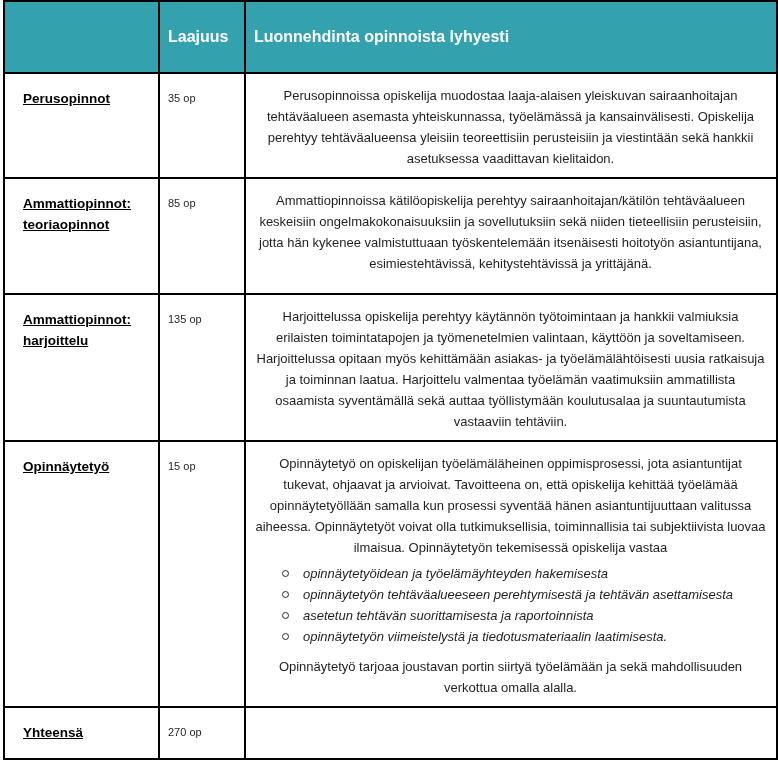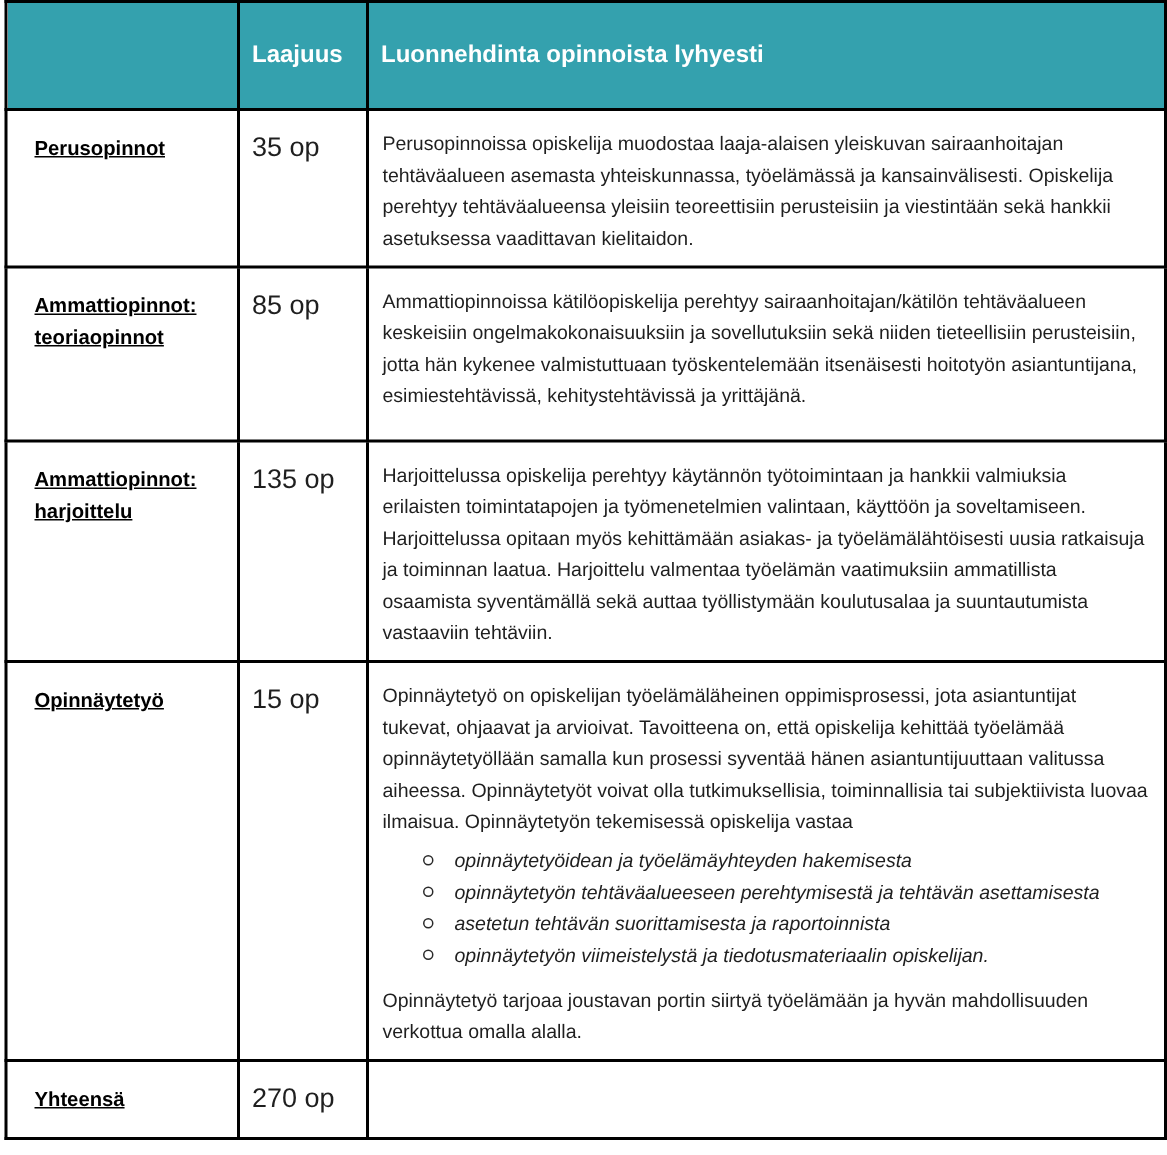--- a/index.html
+++ b/index.html
@@ -52,29 +52,30 @@
     line-height: 21px;
   }
   .label-cell {
     font-weight: bold;
     font-size: 13.5px;
     color: #000000;
     padding: 14px 8px 8px 18px;
     text-decoration: underline;
   }
   .credits-cell {
-    font-size: 18px;
+    font-size: 11px;
     padding: 14px 8px 8px 8px;
     border-radius: 19px;
   }
   .desc-cell {
     padding: 11px 10px 8px 9px;
   }
   .desc-cell p {
     margin: 0;
+    text-align: center;
   }
   .desc-cell ul + p { margin-top: 9px; }
   .desc-cell ul {
     list-style: none;
     margin: 5px 0 0 0;
     padding: 0 0 0 48px;
     font-style: italic;
   }
   .desc-cell li {
     position: relative;
@@ -140,23 +141,23 @@
 
   <tr>
     <td class="label-cell">Opinnäytetyö</td>
     <td class="credits-cell">15 op</td>
     <td class="desc-cell">
             <p>Opinnäytetyö on opiskelijan työelämäläheinen oppimisprosessi, jota asiantuntijat tukevat, ohjaavat ja arvioivat. Tavoitteena on, että opiskelija kehittää työelämää opinnäytetyöllään samalla kun prosessi syventää hänen asiantuntijuuttaan valitussa aiheessa.  Opinnäytetyöt voivat olla tutkimuksellisia, toiminnallisia tai subjektiivista luovaa ilmaisua. Opinnäytetyön tekemisessä opiskelija vastaa</p>
             <ul>
               <li>opinnäytetyöidean ja työelämäyhteyden hakemisesta</li>
               <li>opinnäytetyön tehtäväalueeseen perehtymisestä ja tehtävän asettamisesta</li>
               <li>asetetun tehtävän suorittamisesta ja raportoinnista</li>
-              <li>opinnäytetyön viimeistelystä ja tiedotusmateriaalin opiskelijan.</li>
+              <li>opinnäytetyön viimeistelystä ja tiedotusmateriaalin laatimisesta.</li>
             </ul>
-            <p>Opinnäytetyö tarjoaa joustavan portin siirtyä työelämään ja hyvän mahdollisuuden verkottua omalla alalla.</p>
+            <p>Opinnäytetyö tarjoaa joustavan portin siirtyä työelämään ja sekä mahdollisuuden verkottua omalla alalla.</p>
           </td>
   </tr>
 
   <tr>
     <td class="label-cell">Yhteensä</td>
     <td class="credits-cell">270 op</td>
     <td class="desc-cell"></td>
   </tr>
 </tbody>
   </table>

